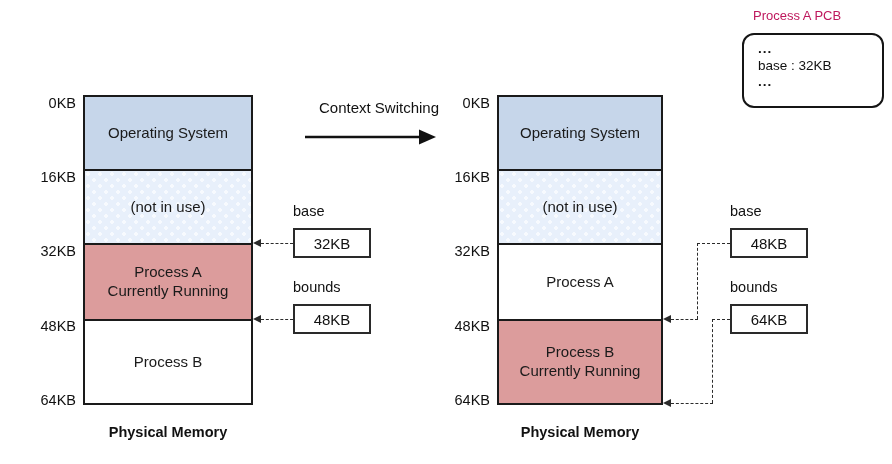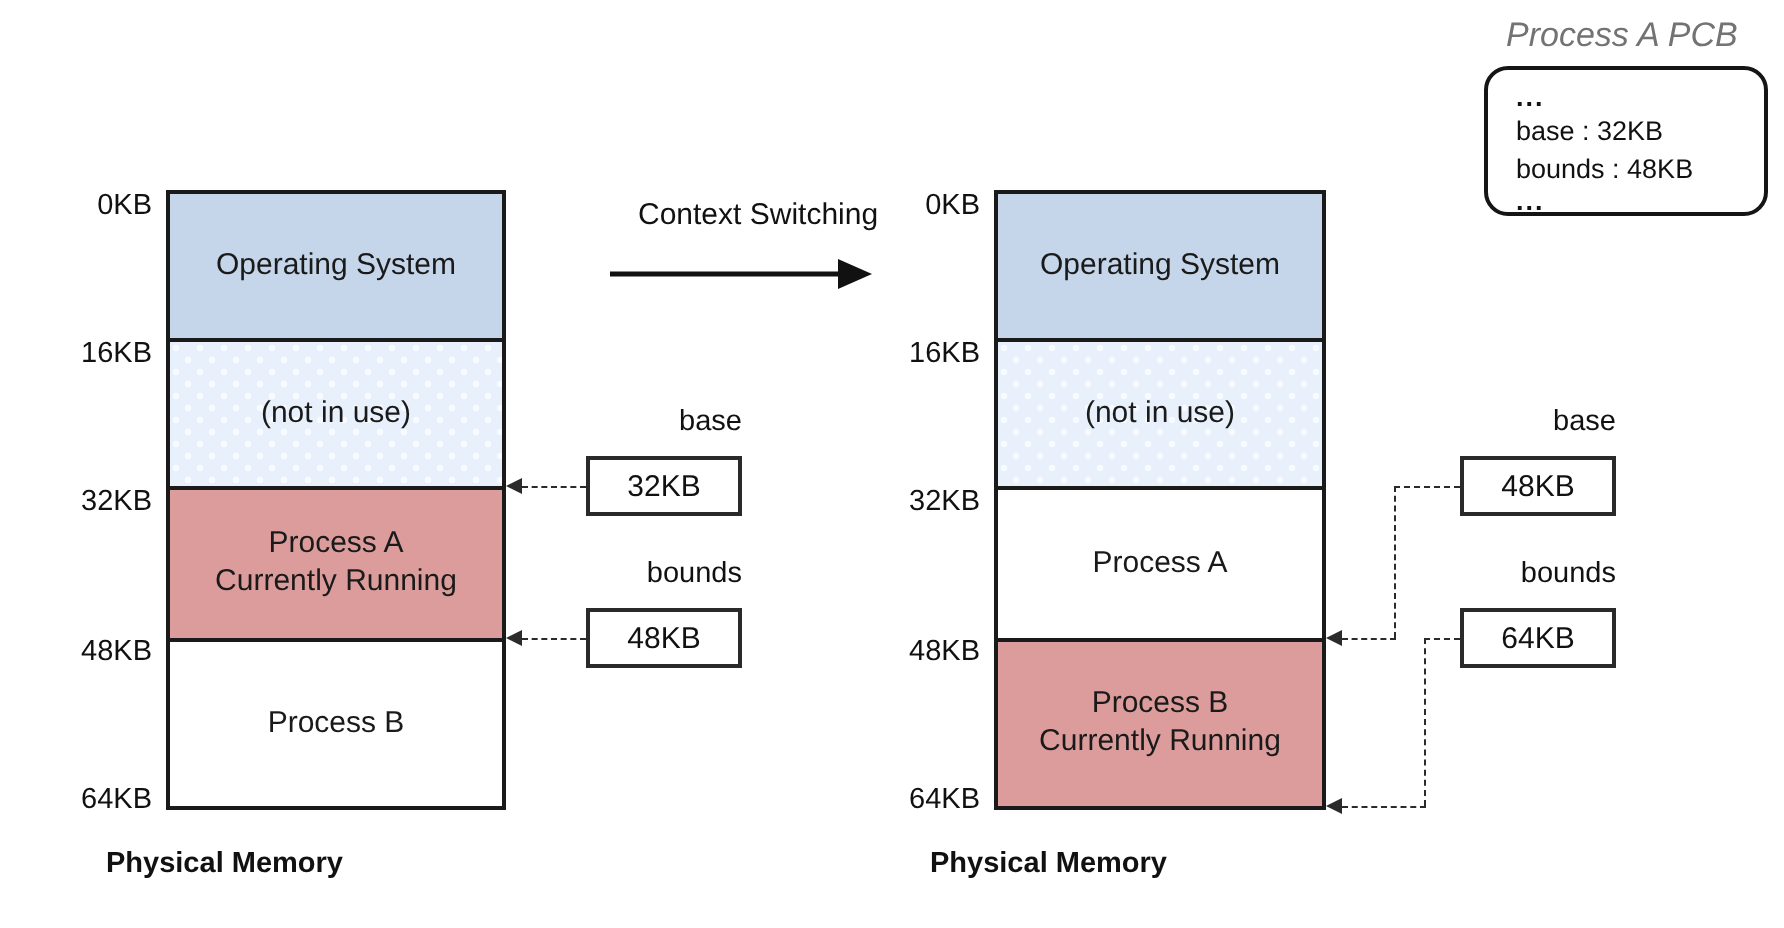--- a/index.html
+++ b/index.html
@@ -63,30 +63,31 @@
     text-align: right;
     white-space: nowrap;
   }
 
   
   .caption {
     position: absolute;
     font-size: 14.5px;
     font-weight: bold;
     color: #111;
+    text-align: center;
     white-space: nowrap;
   }
 
   
   .reg-label {
     position: absolute;
     font-size: 14.5px;
     color: #111;
     white-space: nowrap;
-    text-align: right;
+    text-align: left;
   }
   .reg-box {
     position: absolute;
     border: 2px solid #2a2a2a;
     background: #ffffff;
     box-sizing: border-box;
     display: flex;
     align-items: center;
     justify-content: center;
     font-size: 15px;
@@ -119,24 +120,23 @@
     font-size: 15px;
     color: #111;
     white-space: nowrap;
     margin-left: 28px;
   }
   .ctx-arrow { position: absolute; }
 
   
   .pcb-title {
     position: absolute;
-    font-size: 17px;
-    color: #737373;
-    white-space: nowrap;
-    font-style: italic;
+    font-size: 13px;
+    color: #be185d;
+    white-space: nowrap;
   }
   .pcb-card {
     position: absolute;
     border: 2.5px solid #151515;
     border-radius: 12px;
     background: #ffffff;
     box-sizing: border-box;
     padding: 7px 0 6px 14px;
   }
   .pcb-line {
@@ -244,17 +244,16 @@
 
   <div class="dash-h" style="left:712px; top:319px; width:18px;"></div>
   <div class="dash-v" style="left:712px; top:319px; height:84px;"></div>
   <div class="dash-h" style="left:671px; top:403px; width:42px;"></div>
   <div class="arrow-left" style="left:663px; top:398.5px;"></div>
 
   <div class="pcb-title" style="left:753px; top:8px;">Process A PCB</div>
   <div class="pcb-card" style="left:742px; top:33px; width:142px; height:75px;">
     <div class="pcb-dots">...</div>
     <div class="pcb-line">base : 32KB</div>
-    <div class="pcb-line">bounds : 48KB</div>
     <div class="pcb-dots">...</div>
   </div>
 
 </div>
 
 </body></html>

